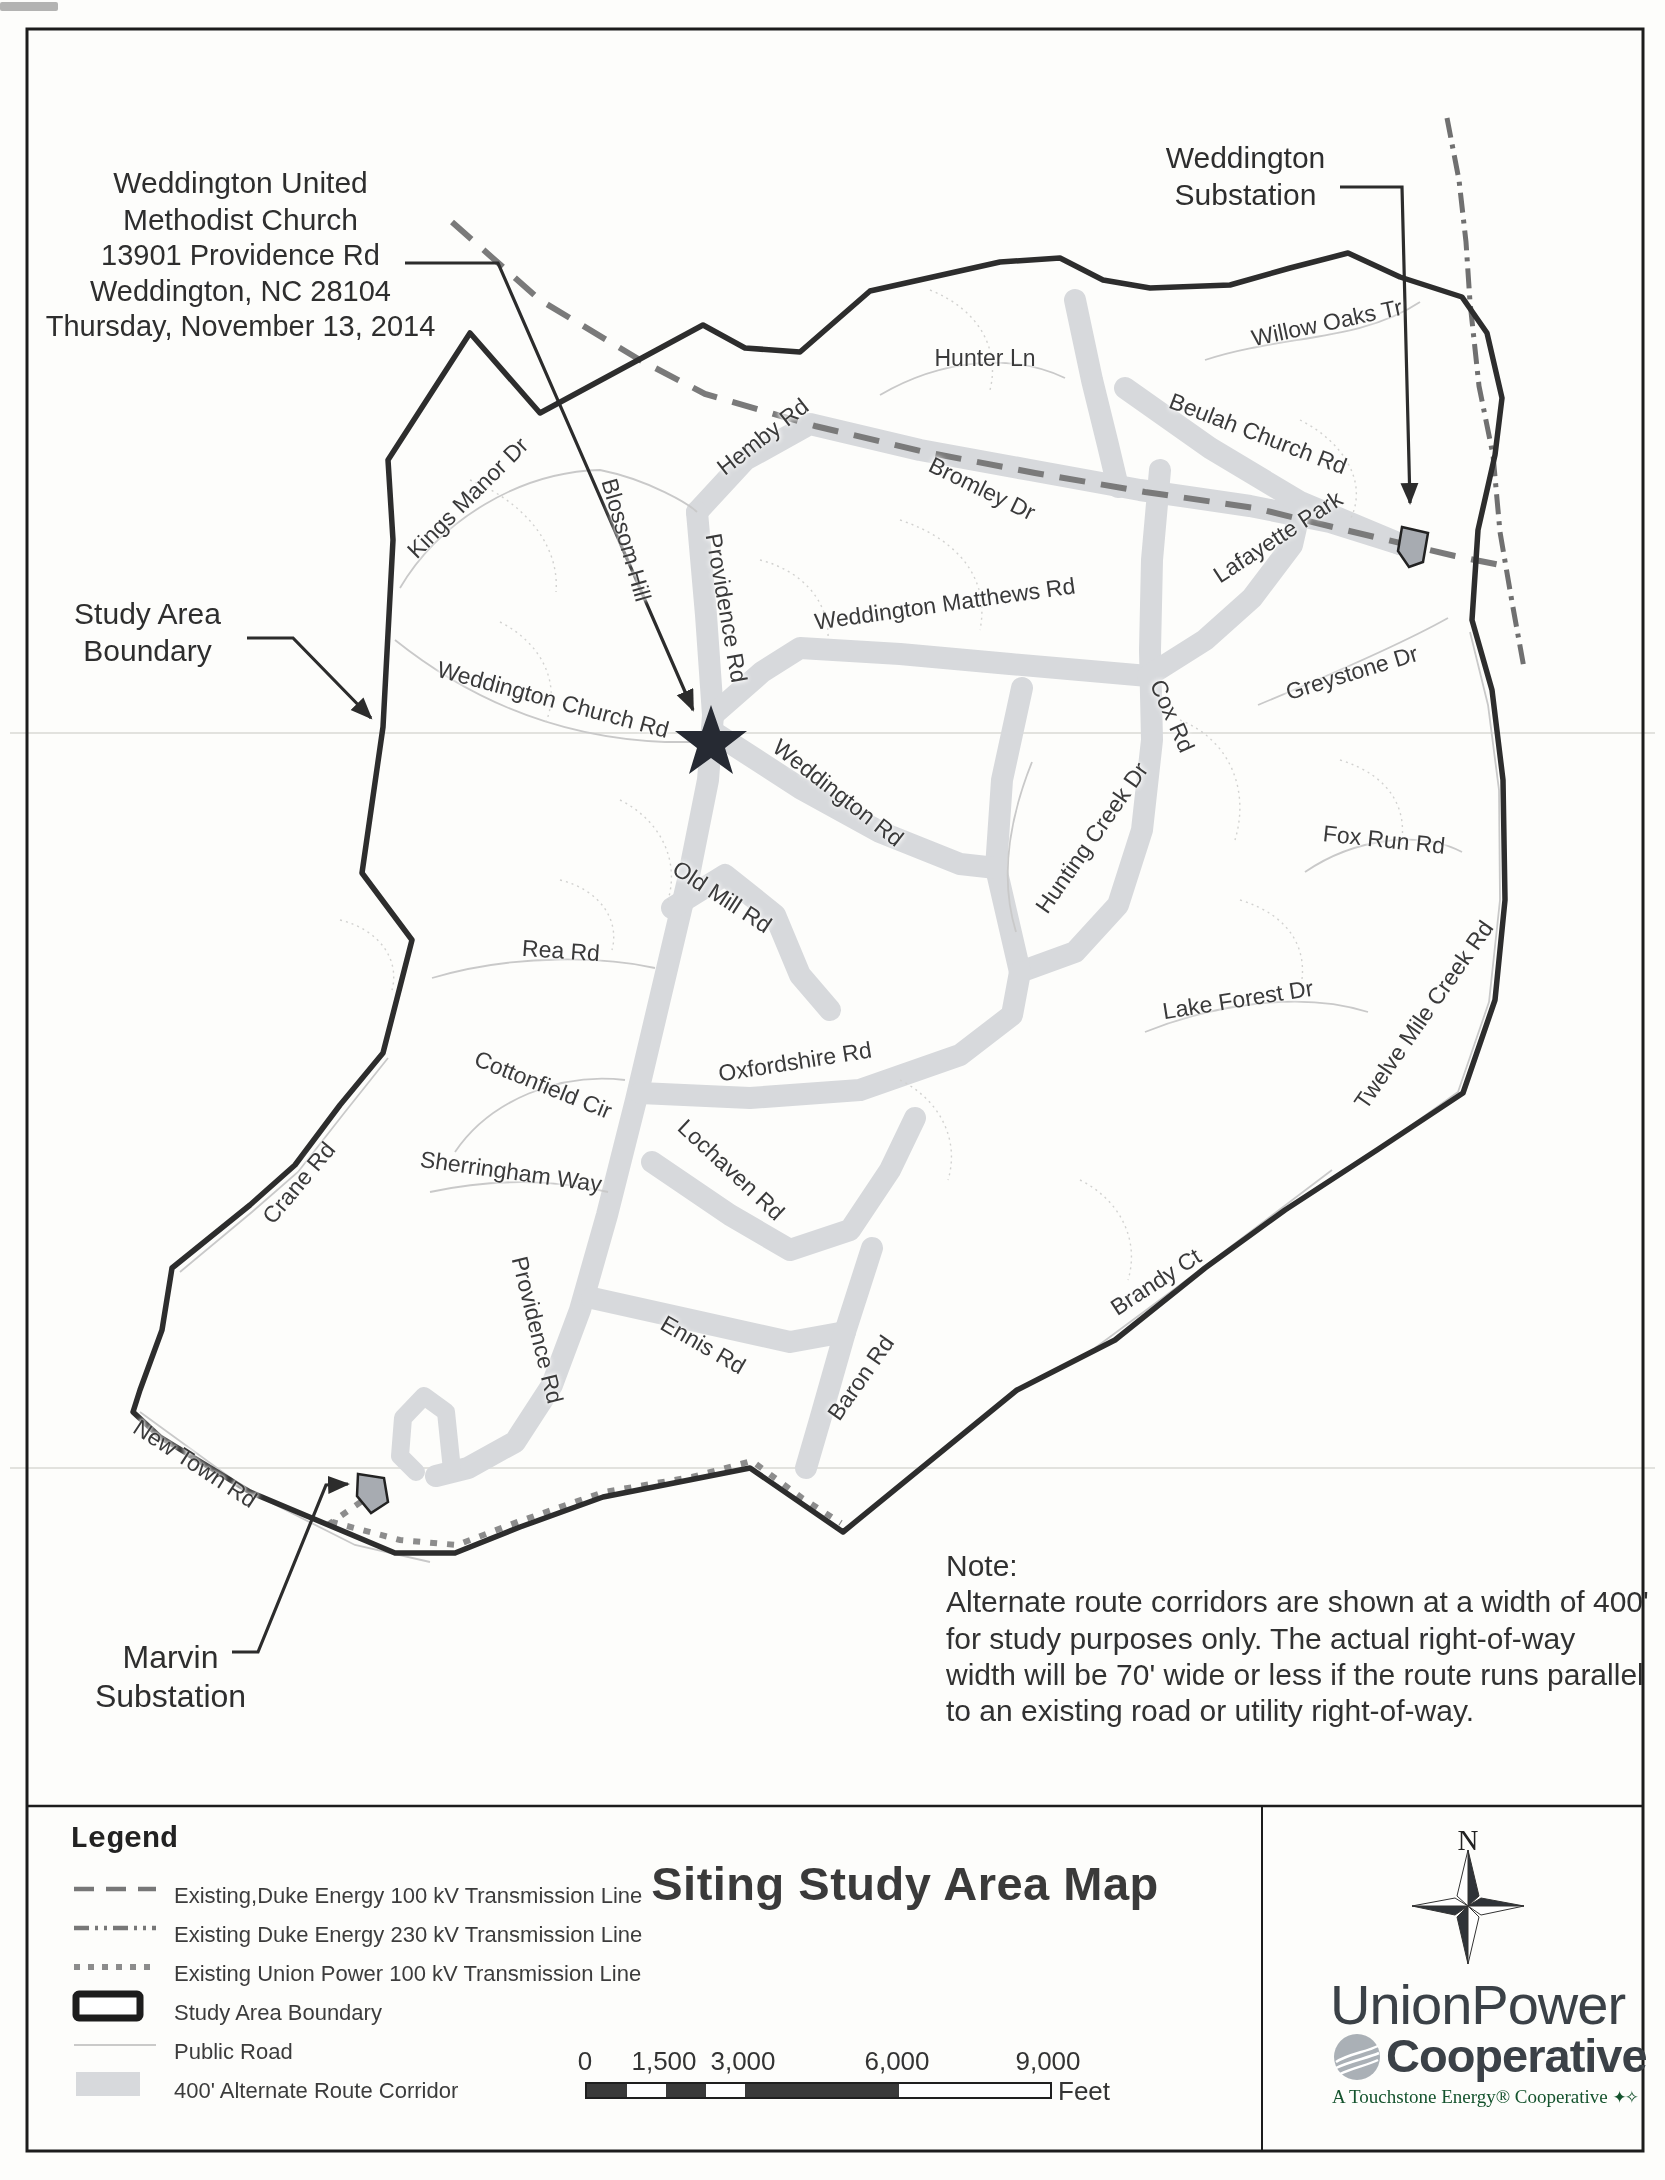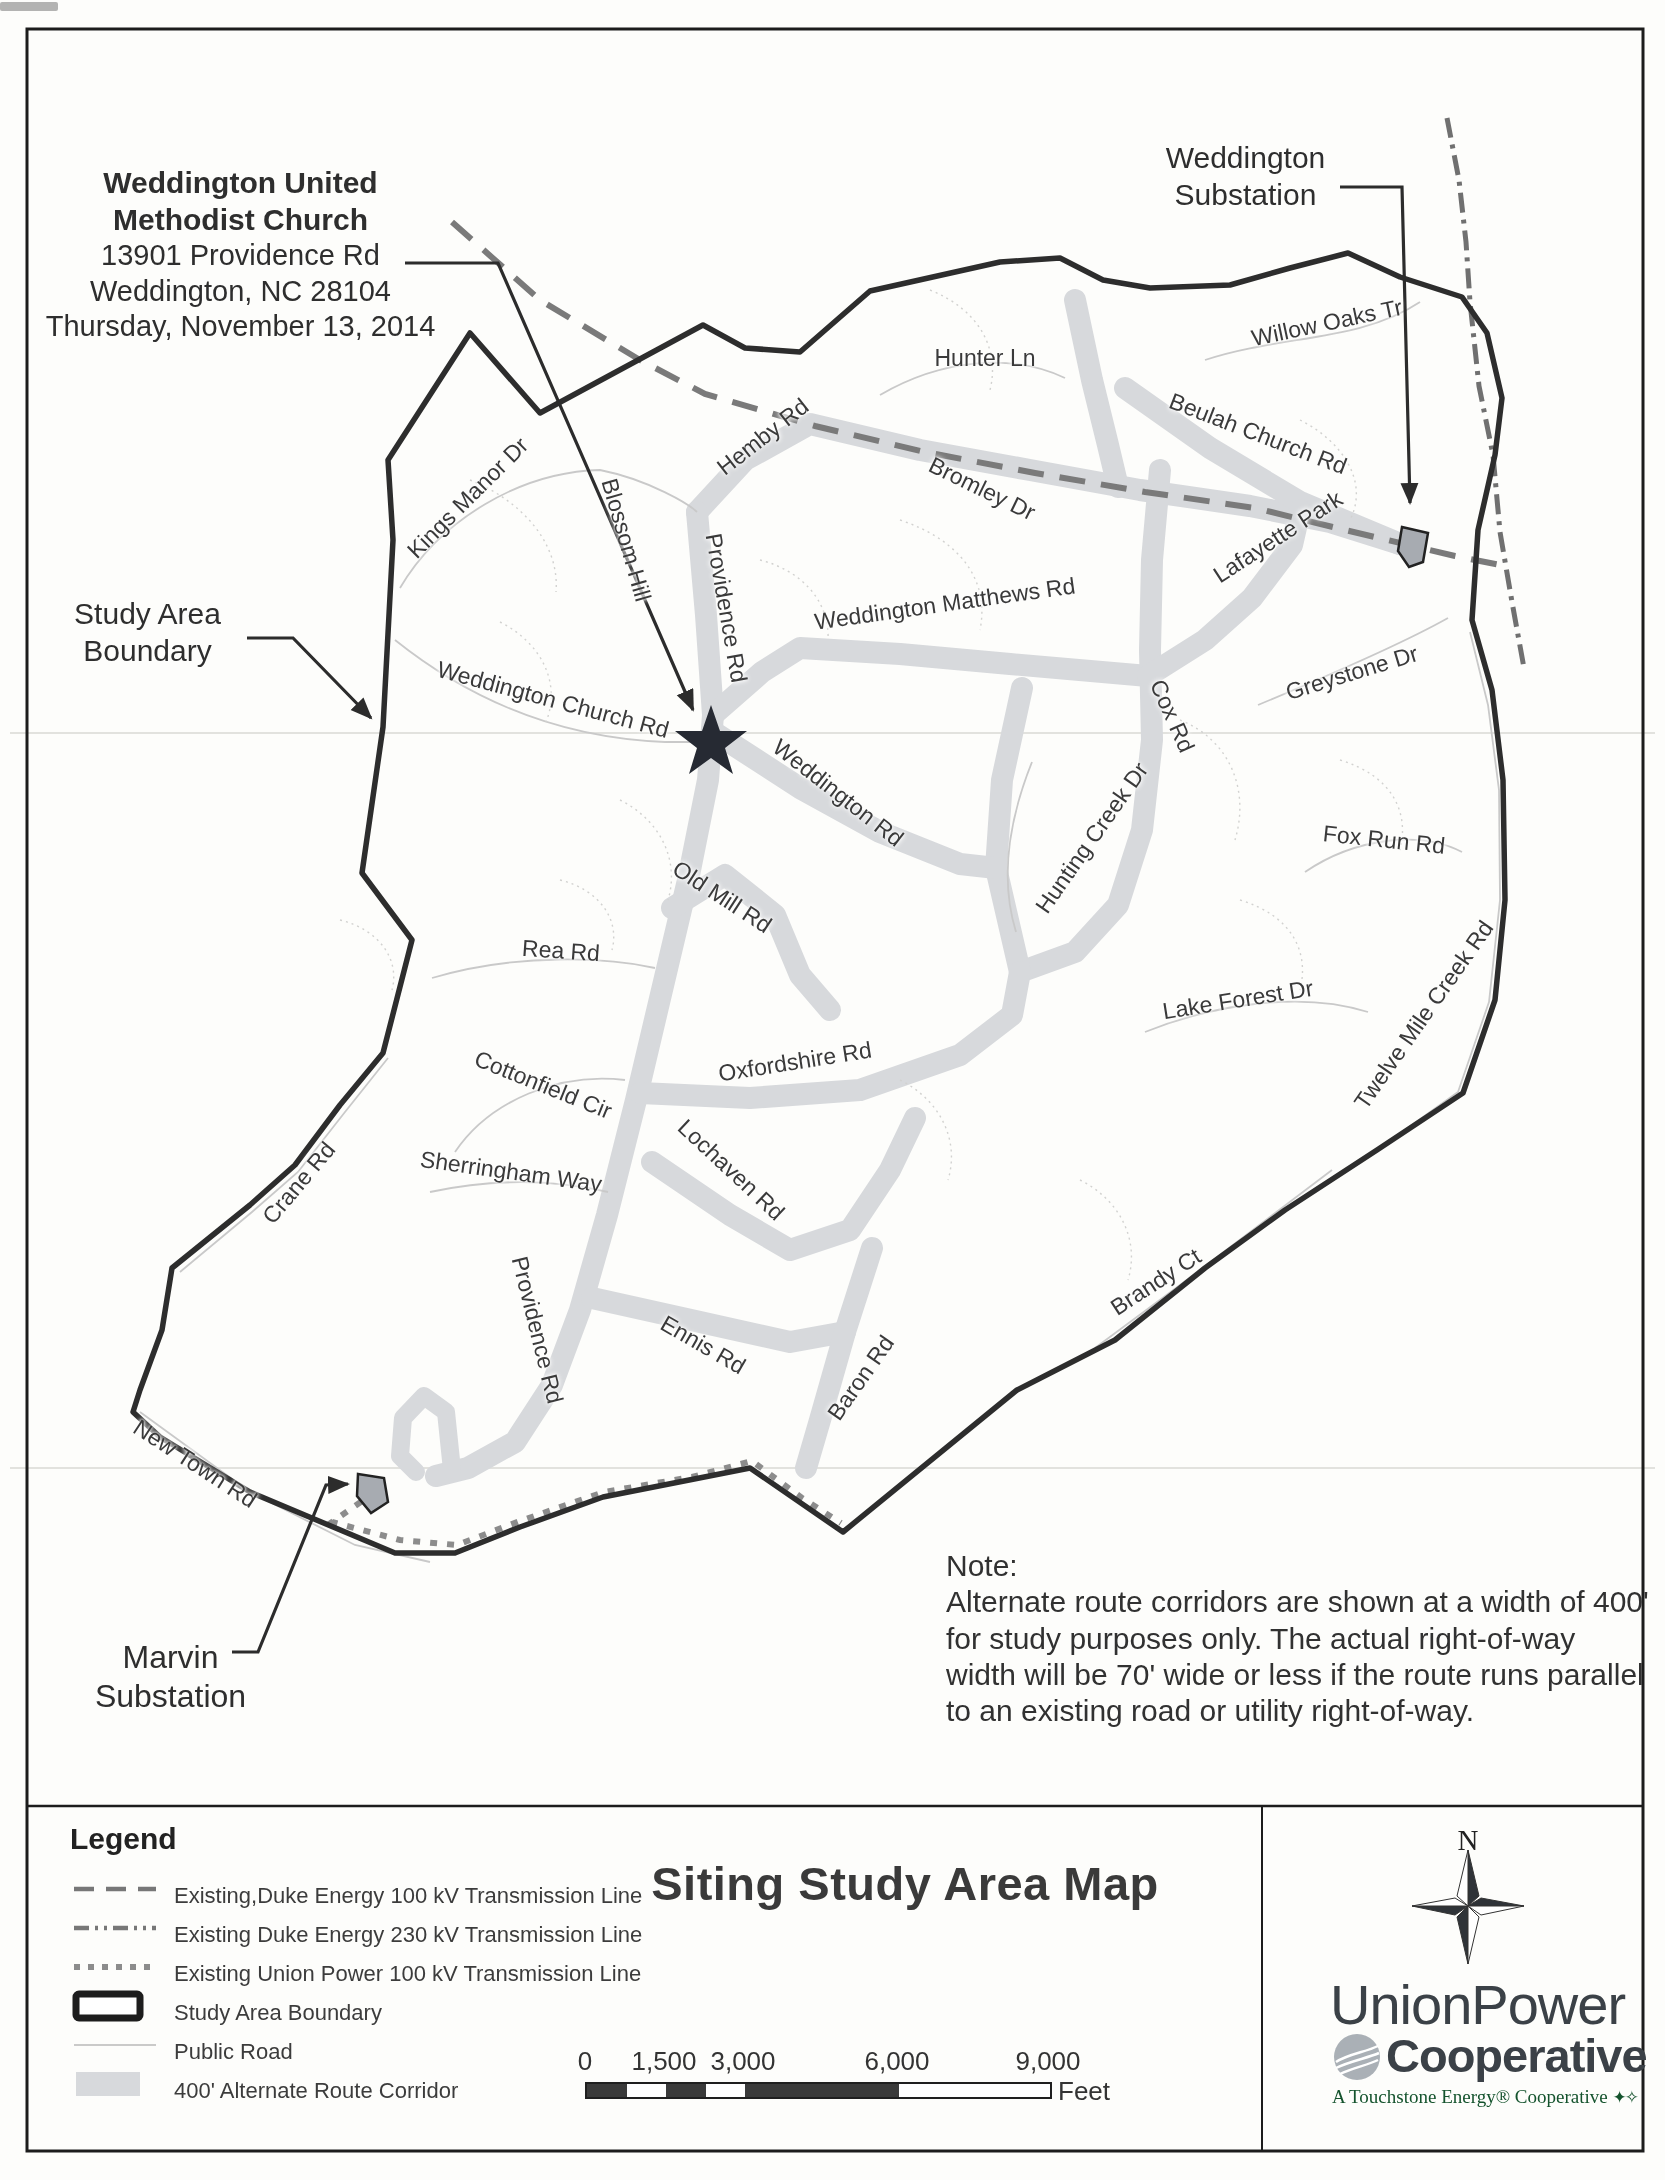--- a/index.html
+++ b/index.html
@@ -3,28 +3,28 @@
 <meta charset="utf-8">
 <style>
   html,body{margin:0;padding:0;background:#9a9a9a;}
   .sheet{position:relative;width:1665px;height:2180px;margin:0 auto;background:#fdfdfb;
          font-family:"Liberation Sans",sans-serif;color:#2b2b2b;overflow:hidden;}
   .map-svg{position:absolute;left:0;top:0;}
   .road-label{position:absolute;font-size:23px;color:#3a3a3a;white-space:nowrap;
               text-shadow:0 0 3px #fff,0 0 5px #fff,0 0 6px #fff;}
   .anno{position:absolute;text-align:center;line-height:1.22;color:#2e2e2e;}
   .church{left:28px;top:165px;width:425px;font-size:29px;}
-  .church .title{font-weight:bold;font-size:30px;}
+  .church .title{font-weight:normal;font-size:30px;}
   .wsub{left:1118px;top:140px;width:255px;font-size:30px;}
   .sab{left:40px;top:596px;width:215px;font-size:30px;}
   .msub{left:58px;top:1606px;width:225px;font-size:32px;margin-top:32px;}
   .note{position:absolute;left:946px;top:1548px;width:706px;font-size:30px;line-height:1.21;
         color:#313131;text-align:left;}
   .legend-wrap{position:absolute;left:70px;top:1822px;width:500px;}
-  .legend-title{font-size:30px;font-weight:bold;color:#222;margin-bottom:14px;}
+  .legend-title{font-size:30px;font-weight:bold;color:#222;margin-bottom:14px;font-family:Liberation Mono, monospace;}
   .legend-row{display:flex;align-items:flex-end;height:39px;}
   .legend-sym{width:104px;flex:0 0 104px;}
   .legend-lab{font-size:22px;color:#3c3c3c;white-space:nowrap;}
   .titleblock{position:absolute;left:560px;top:1856px;width:690px;text-align:center;color:#3a3a3a;}
   .titleblock .t1{font-size:47px;font-weight:bold;letter-spacing:.5px;}
   .titleblock .t2{font-size:31px;margin-top:14px;line-height:1.42;}
   .scale-ticks{position:absolute;left:0;top:2046px;height:30px;width:100%;}
   .scale-ticks span{position:absolute;transform:translateX(-50%);font-size:26px;color:#333;}
   .scale-bar{position:absolute;left:585px;top:2082px;width:463px;height:13px;
              border:2px solid #1f1f1f;box-sizing:content-box;background:#fff;}

